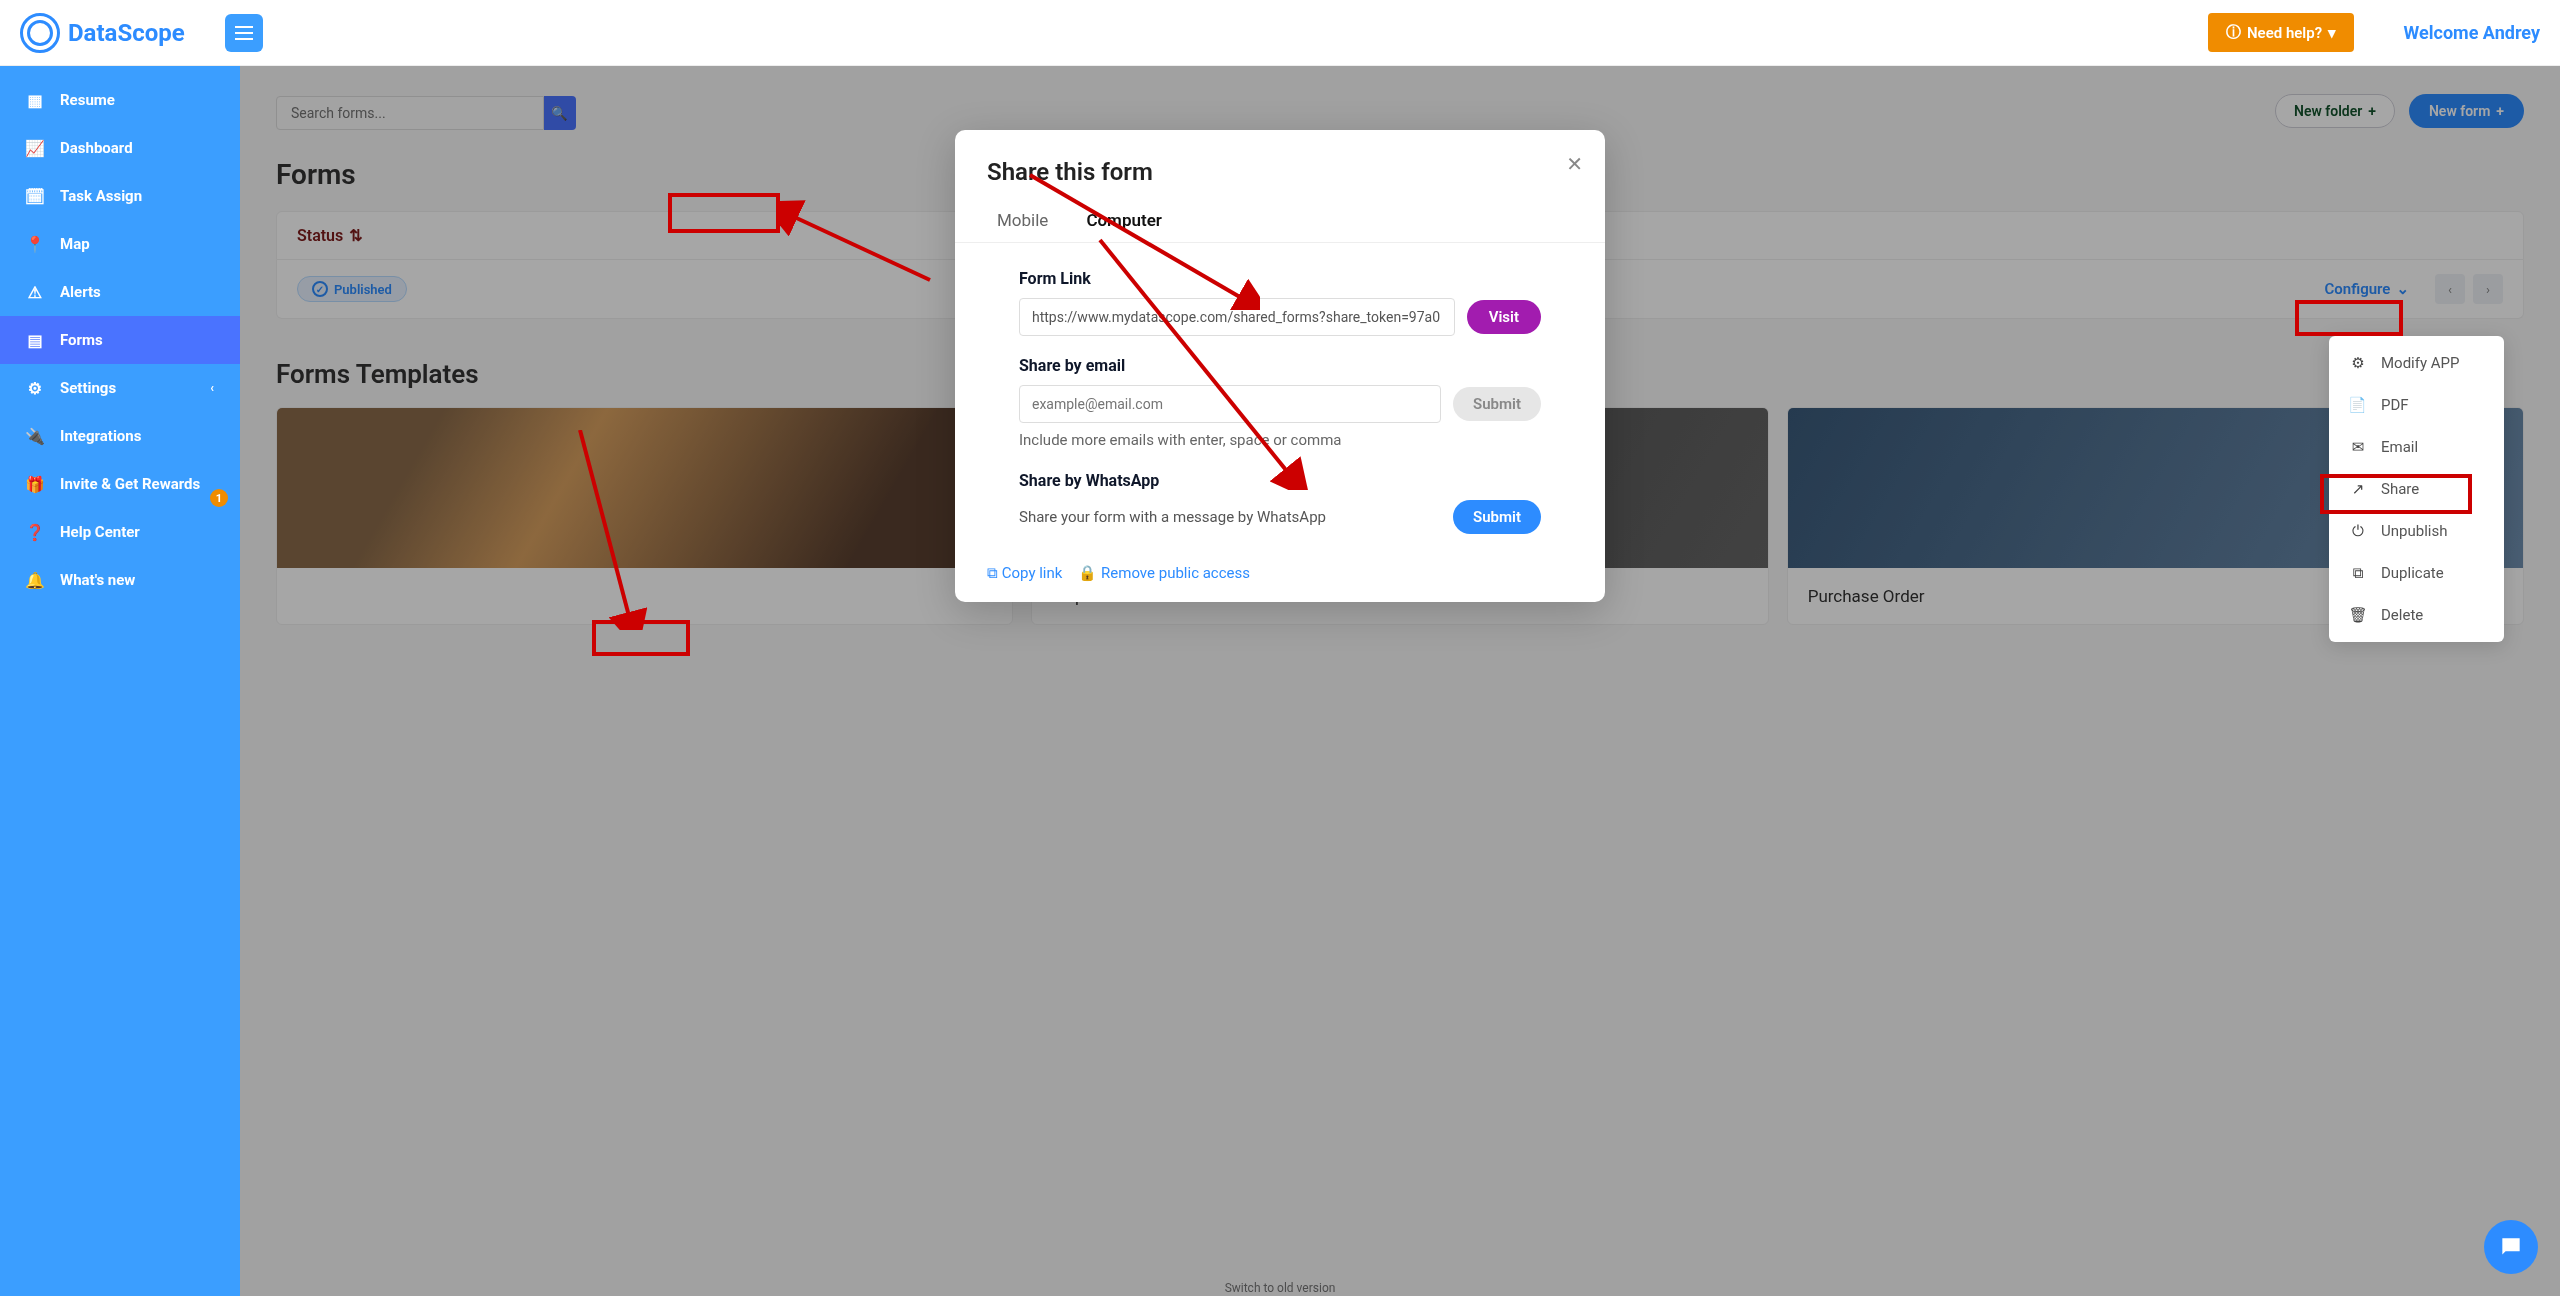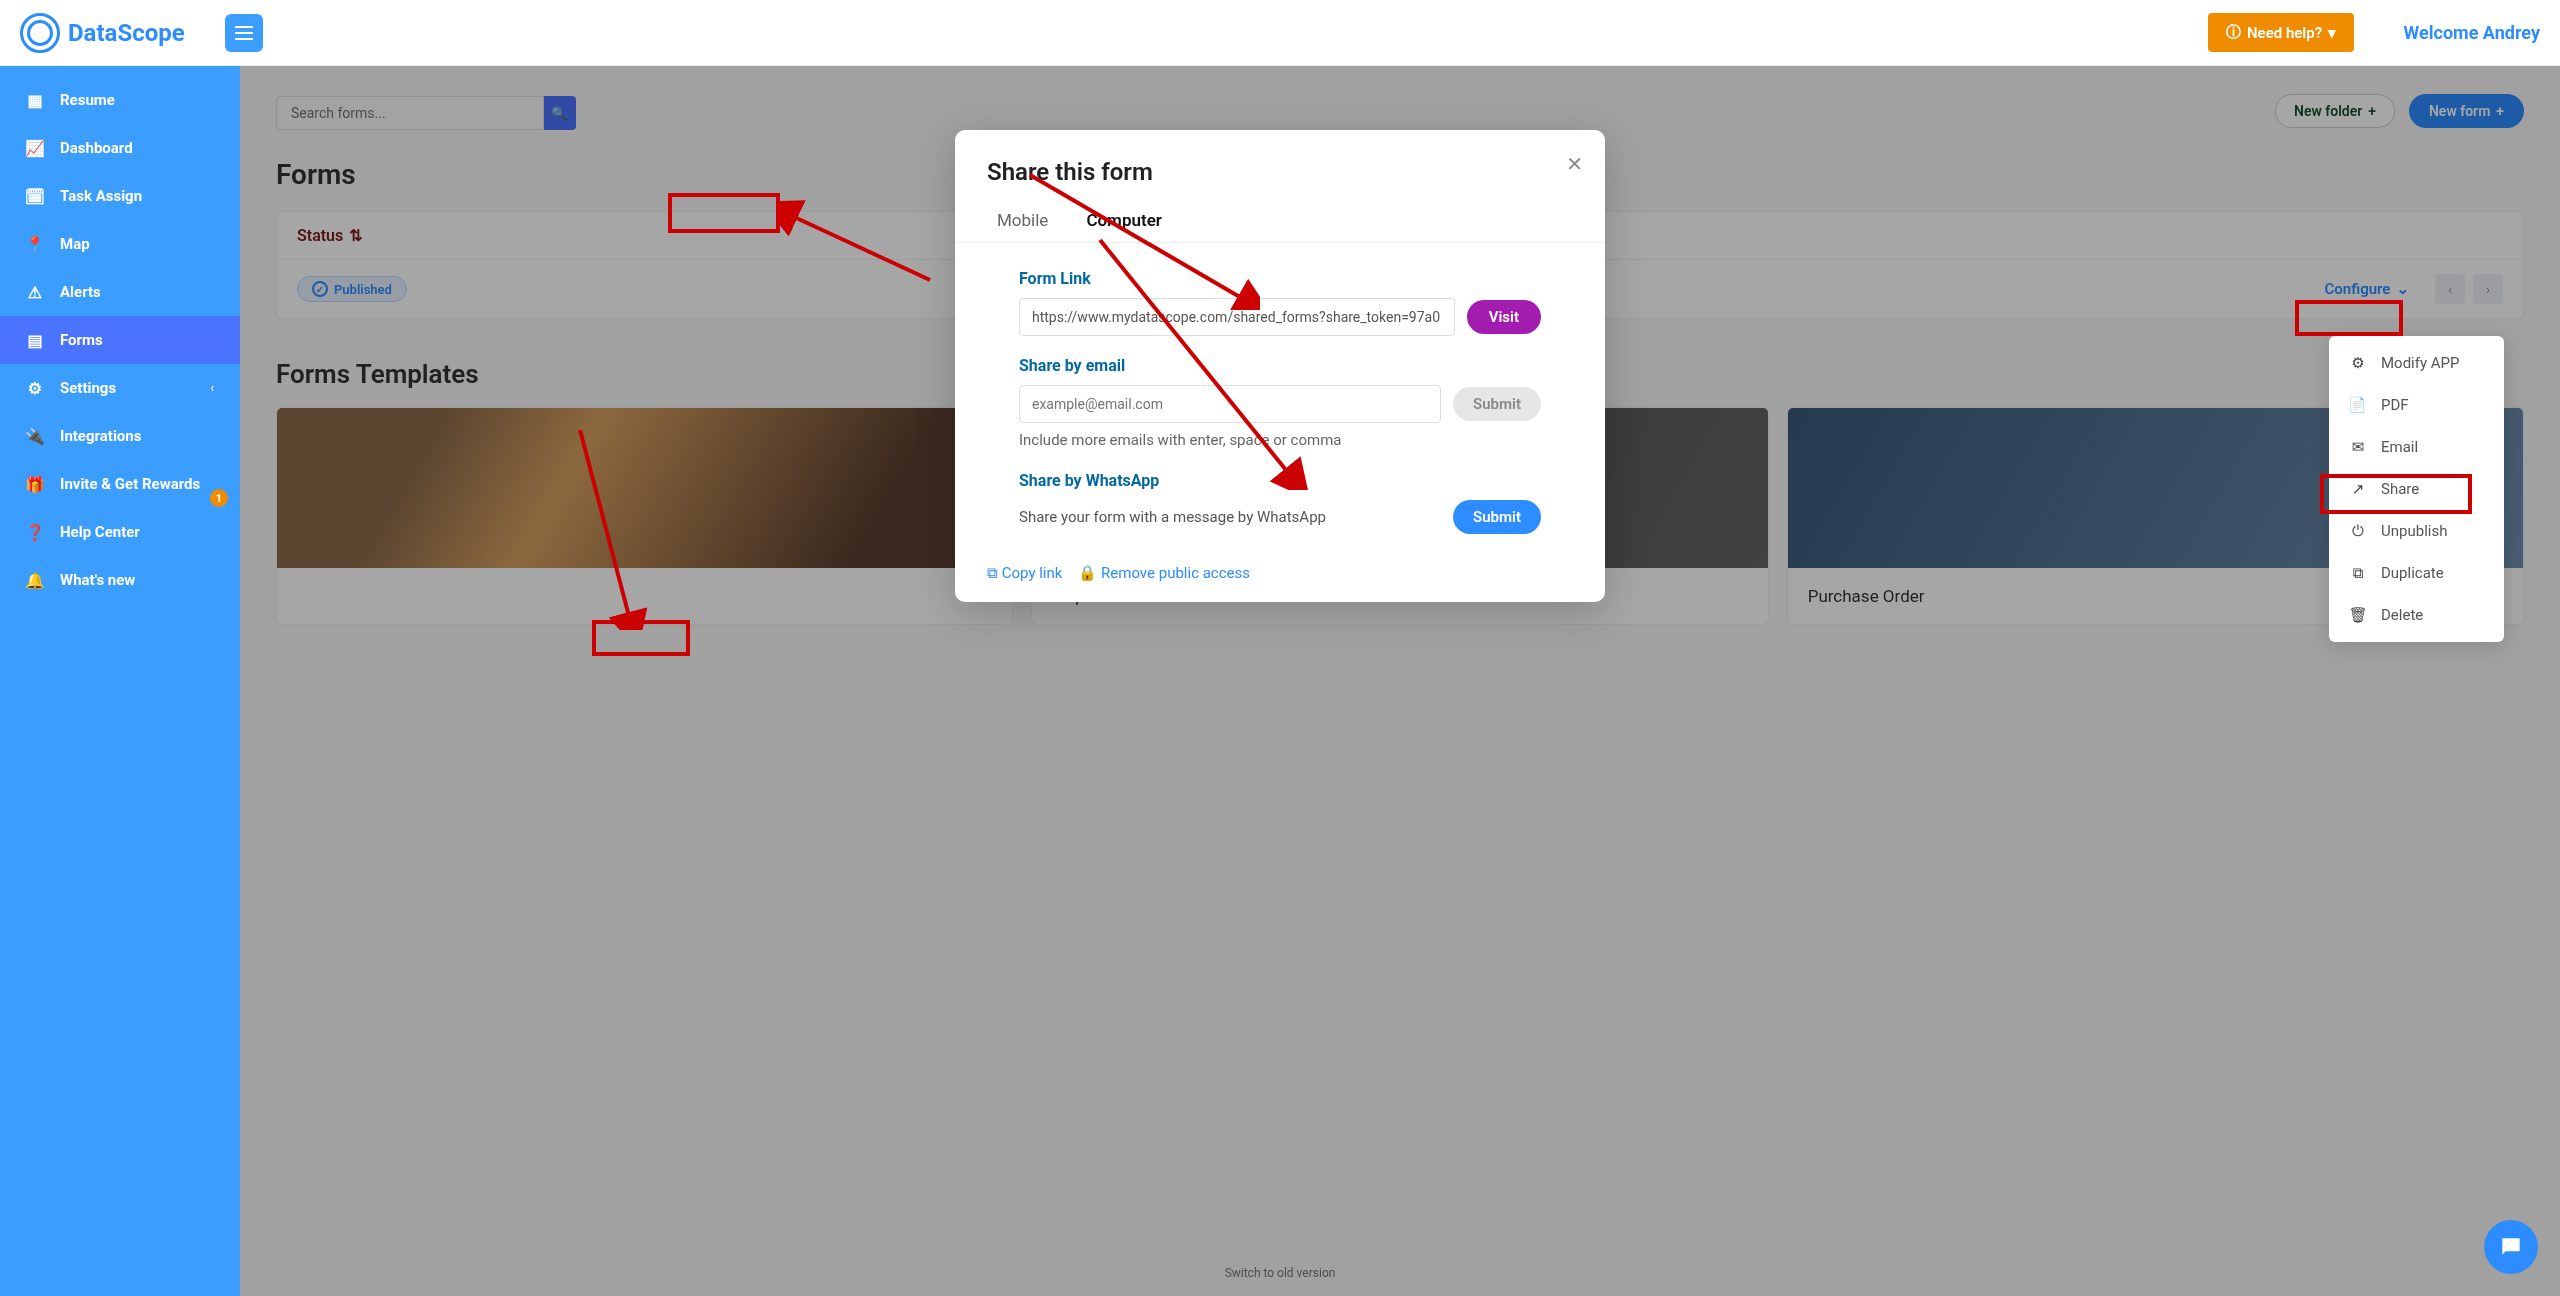--- a/index.html
+++ b/index.html
@@ -41,30 +41,30 @@
   .pager { display:flex; gap:8px; align-items:center; margin-left:12px; }
   .pager button { width:30px; height:30px; border:none; background:#eef2f6; border-radius:4px; color:#888; cursor:pointer; }
   .templates-title { font-size:26px; font-weight:600; color:#333; margin:40px 0 18px; }
   .templates-grid { display:flex; gap:18px; }
   .template-card { flex:1; background:#fff; border-radius:6px; overflow:hidden; border:1px solid #eee; }
   .template-img { height:160px; background:#888; }
   .template-label { padding:18px 20px; font-size:17px; color:#333; }
   .t1 { background:linear-gradient(120deg,#8a6a4a 20%,#d8a060 40%,#5a4030 80%); }
   .t2 { background:linear-gradient(120deg,#444,#666); }
   .t3 { background:linear-gradient(120deg,#3a5a7a,#7090b0); }
-  .footer-link { position:fixed; bottom:16px; left:50%; transform:translateX(-50%); color:#777; font-size:12px; cursor:pointer; z-index:4; }
+  .footer-link { position:fixed; bottom:1px; left:50%; transform:translateX(-50%); color:#777; font-size:12px; cursor:pointer; z-index:4; }
   
   .modal { position:fixed; left:50%; top:130px; transform:translateX(-50%); width:650px; background:#fff; border-radius:10px; box-shadow:0 10px 40px rgba(0,0,0,0.2); z-index:20; padding:28px 32px 20px; }
   .modal h2 { font-size:24px; font-weight:600; color:#222; margin-bottom:18px;}
   .modal-close { position:absolute; right:22px; top:22px; font-size:20px; color:#888; cursor:pointer; background:none; border:none; }
   .tabs { display:flex; gap:18px; border-bottom:1px solid #eee; margin-bottom:26px; margin-left:-32px; margin-right:-32px; padding-left:32px;}
   .tab { padding:6px 10px 12px; font-size:17px; color:#666; cursor:pointer; }
   .tab.active { color:#111; font-weight:600; }
   .modal-body { padding:0 32px; }
-  .section-label { font-weight:700; color:#0369a1; font-size:16px; margin-bottom:10px; }
+  .section-label { font-weight:700; color:#0f172a; font-size:16px; margin-bottom:10px; }
   .row-flex { display:flex; gap:12px; align-items:center; margin-bottom:20px;}
   .text-input { flex:1; border:1px solid #ddd; border-radius:4px; padding:10px 12px; font-size:14px; color:#555; }
   .visit-btn { background:#a21caf; color:#fff; border:none; border-radius:18px; padding:8px 22px; font-weight:600; cursor:pointer; font-size:15px; }
   .submit-btn { background:#e6e6e6; color:#888; border:none; border-radius:18px; padding:8px 20px; font-weight:600; font-size:15px; }
   .submit-btn.blue { background:#2d8cff; color:#fff; cursor:pointer; }
   .hint { color:#666; font-size:15px; margin-top:-12px; margin-bottom:22px; }
   .whatsapp-text { color:#555; font-size:15px; flex:1; }
   .modal-footer { display:flex; gap:16px; margin-top:30px; align-items:center; }
   .link-action { color:#2d8cff; font-size:15px; display:flex; align-items:center; gap:4px; cursor:pointer; }
   

